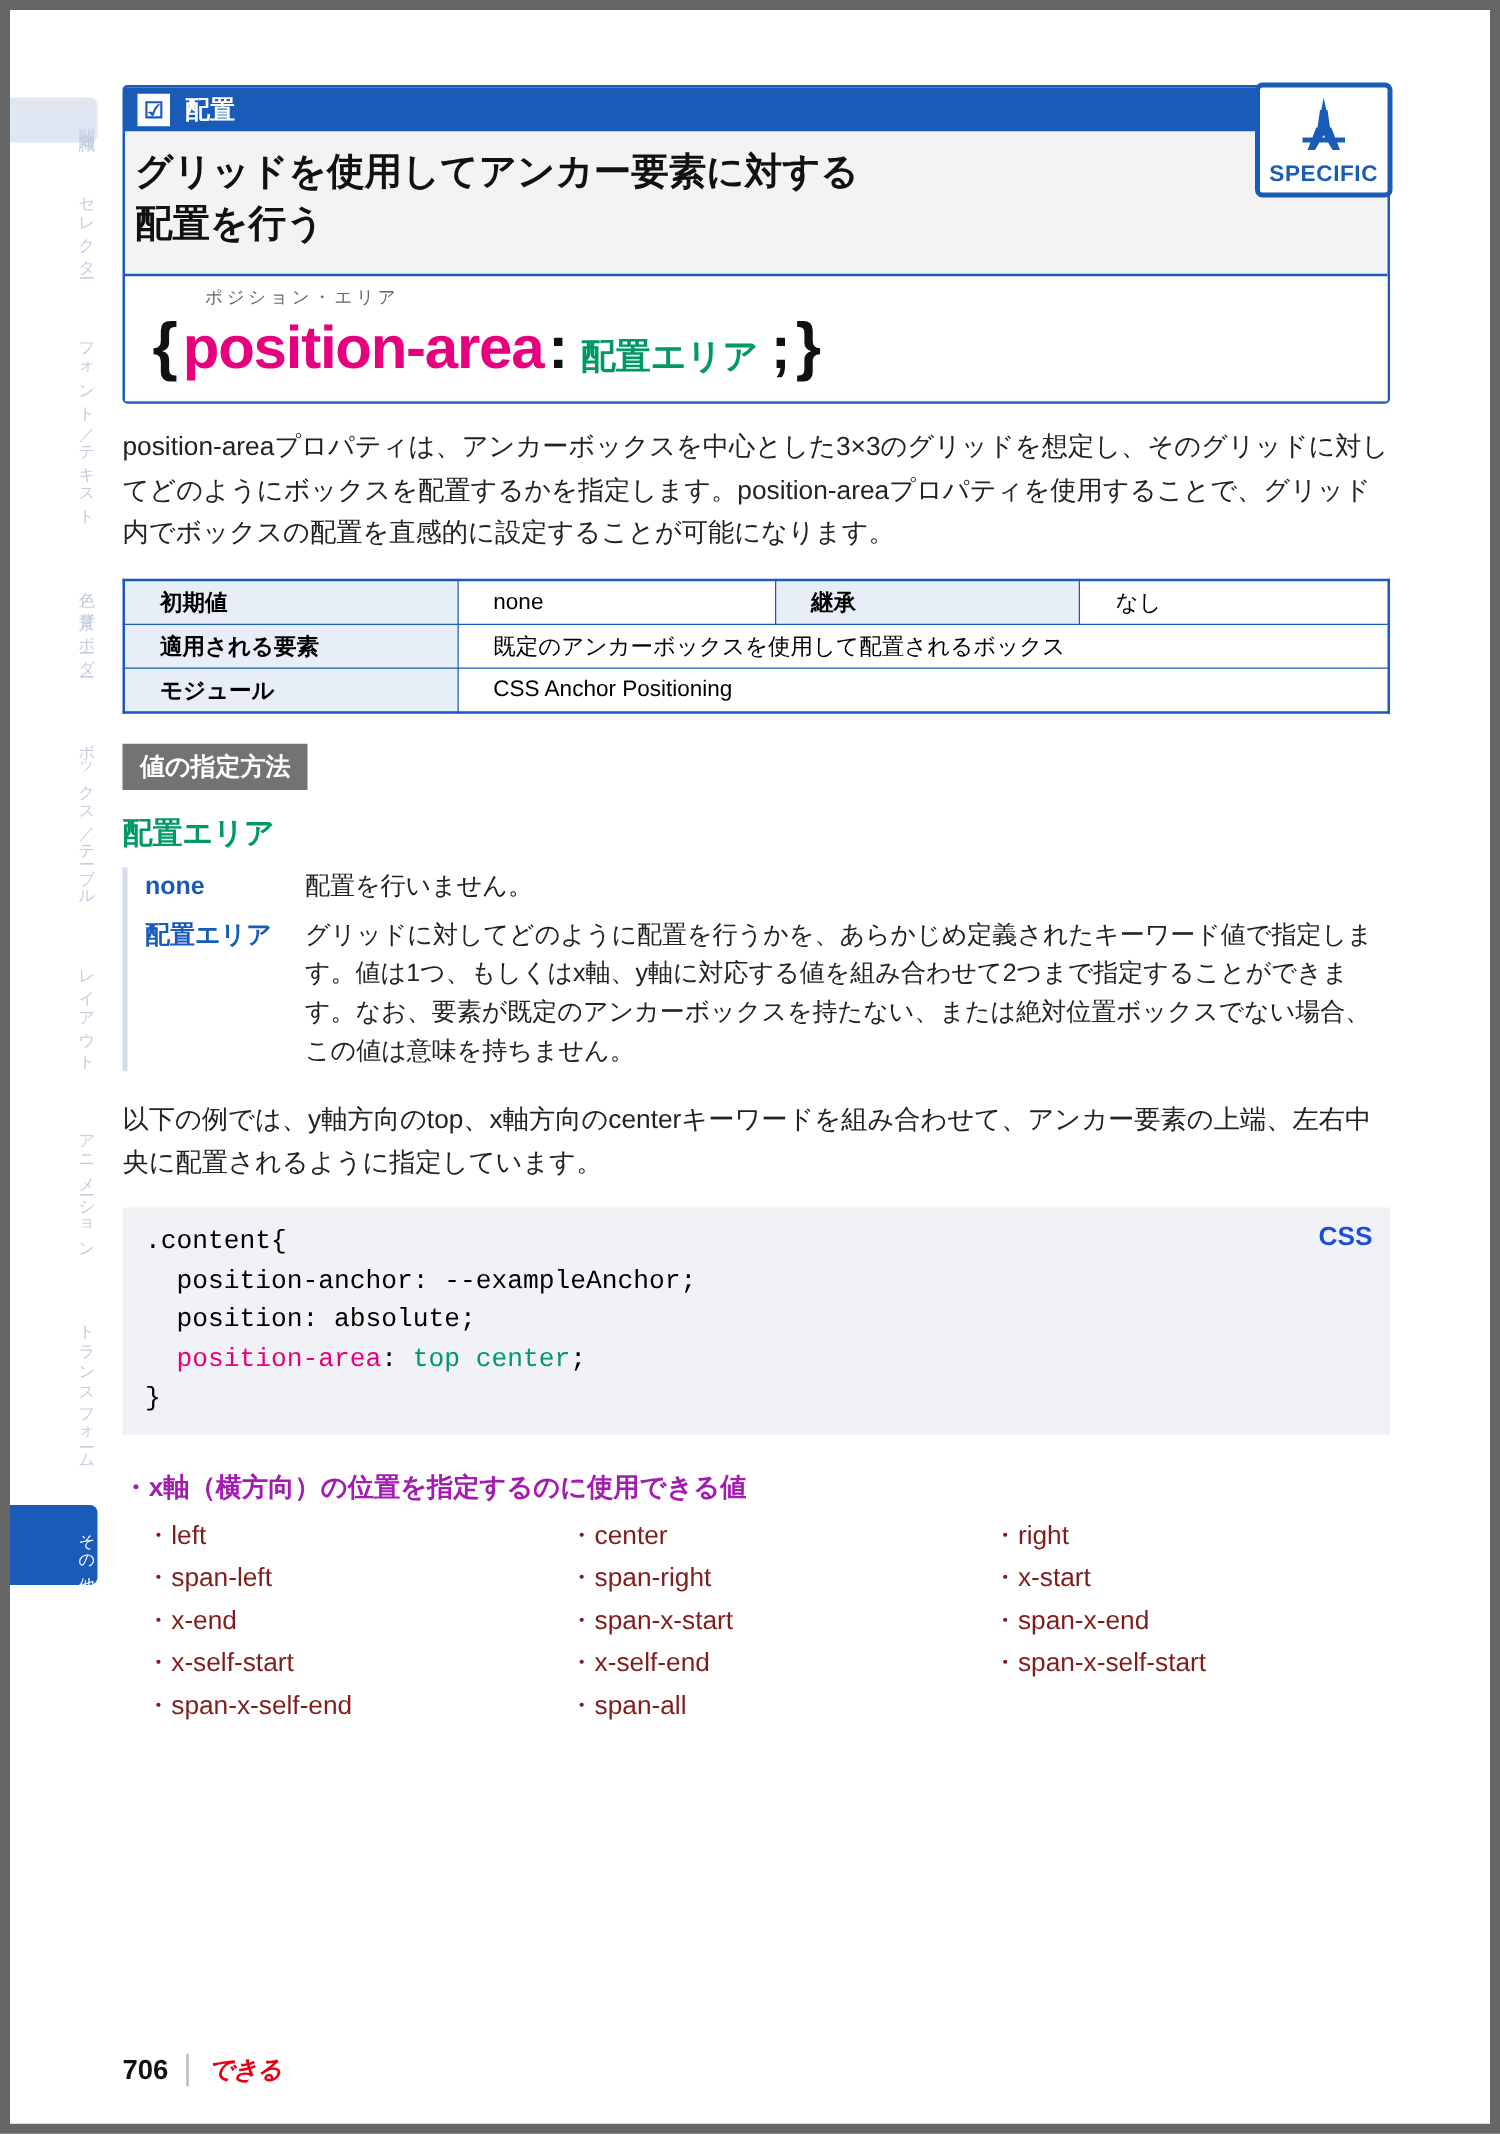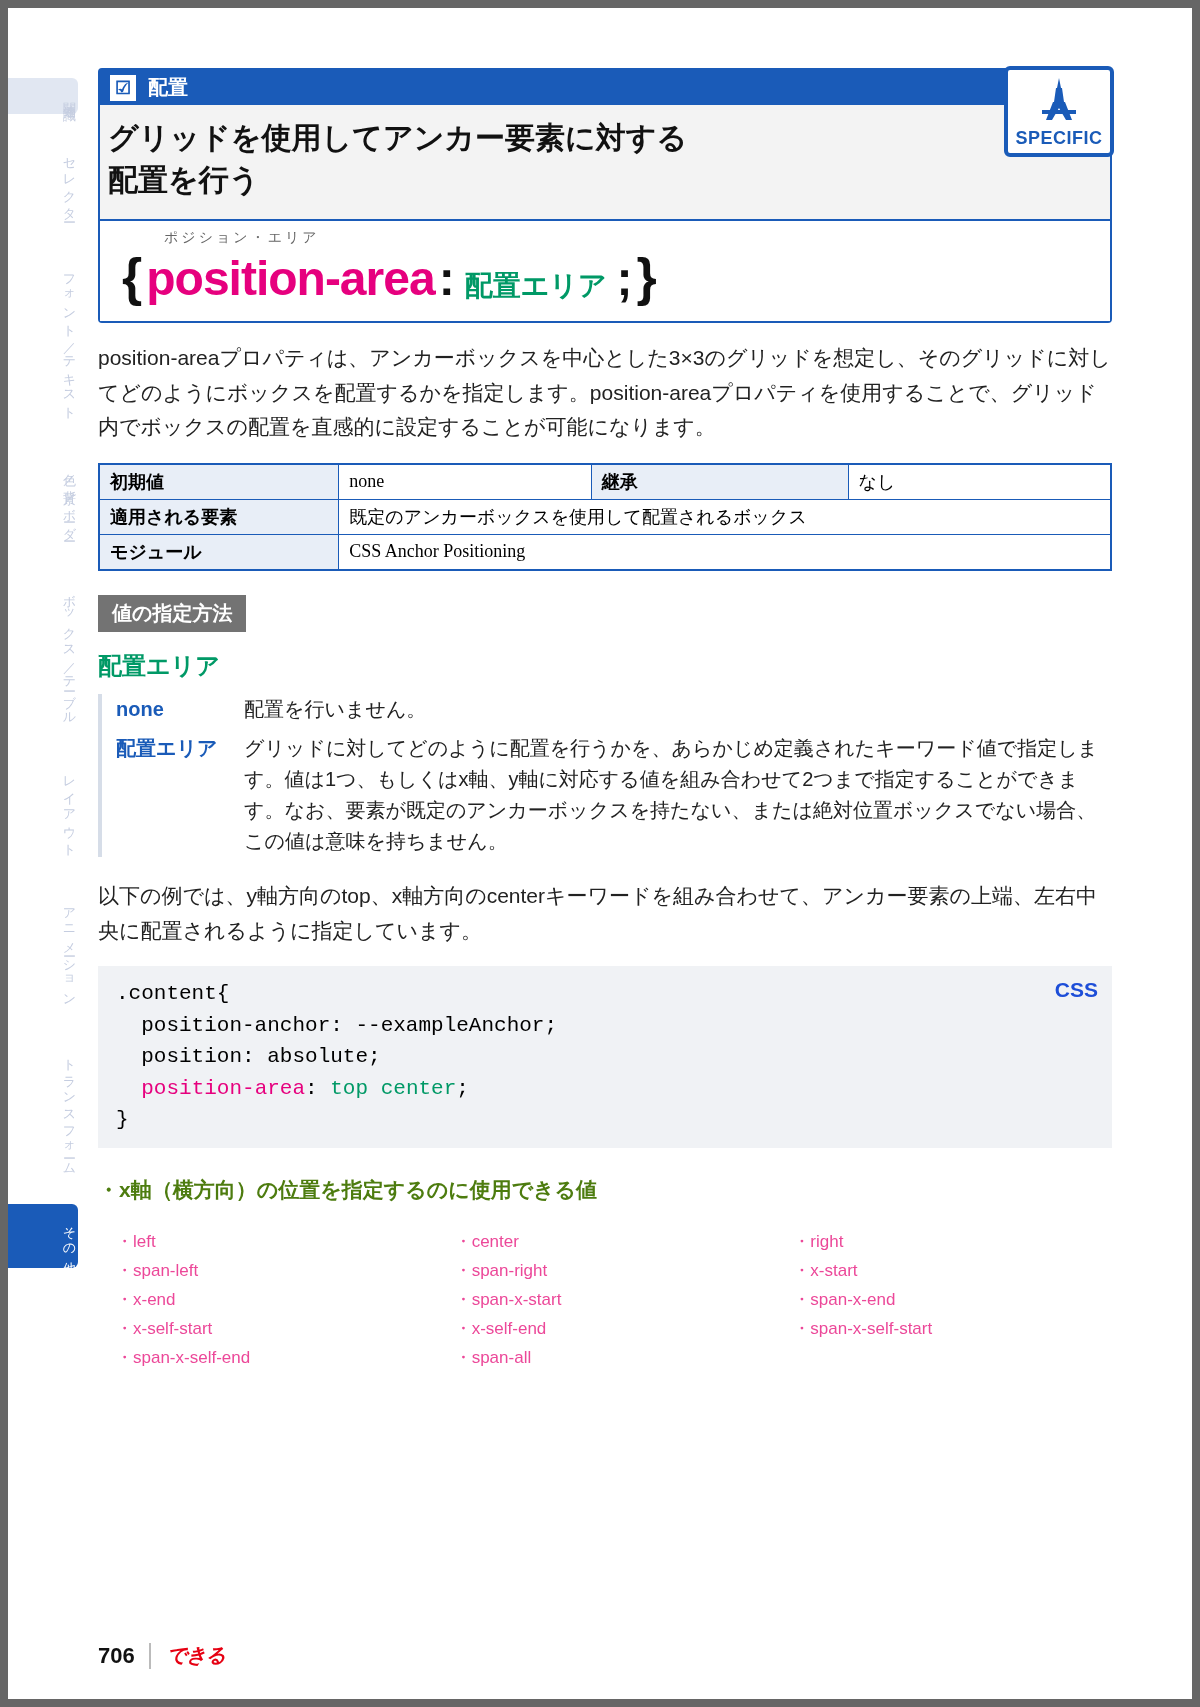--- a/index.html
+++ b/index.html
@@ -112,22 +112,21 @@
   
   .prop-table {
     width: 100%;
     border-collapse: collapse;
     border: 2px solid #1a5bb8;
     margin-bottom: 24px;
     font-size: 18px;
   }
   .prop-table td {
     border: 1px solid #1a5bb8;
-    padding: 5px 10px;
-    font-family: Liberation Serif, serif;
+    padding: 5px 28px;
   }
   .prop-table td.h {
     background: #e8eef7;
     font-weight: bold;
     white-space: nowrap;
   }
   
   .sec-box {
     display: inline-block;
     background: #737373;
@@ -164,32 +163,32 @@
   }
   .code-lang {
     position: absolute; right: 14px; top: 8px;
     color: #1d4ed8; font-weight: bold; font-family: Liberation Sans, sans-serif; text-align: right;
   }
   .code-line { white-space: pre; }
   .cl-prop { color: #e6007e; }
   .cl-val { color: #009966; }
   
   .axis-head {
-    color: #4d7c0f;
+    color: #a21caf;
     font-size: 21px;
     font-weight: bold;
-    margin-bottom: 26px;
+    margin-bottom: 10px;
   }
   .axis-grid {
     display: grid;
     grid-template-columns: 1fr 1fr 1fr;
     column-gap: 20px;
     row-gap: 6px;
-    font-size: 17px;
-    color: #ec4899;
+    font-size: 21px;
+    color: #7f1d1d;
     padding-left: 18px;
   }
   .axis-grid span::before { content: "・"; }
   
   .footer {
     position: absolute;
     bottom: 30px;
     left: 90px;
     display: flex;
     align-items: flex-end;

